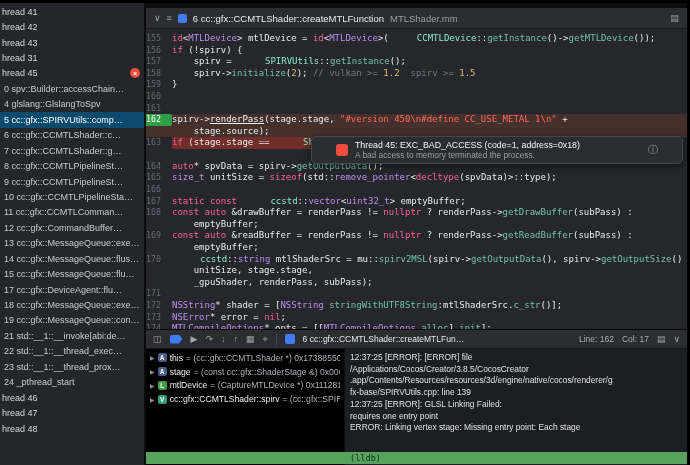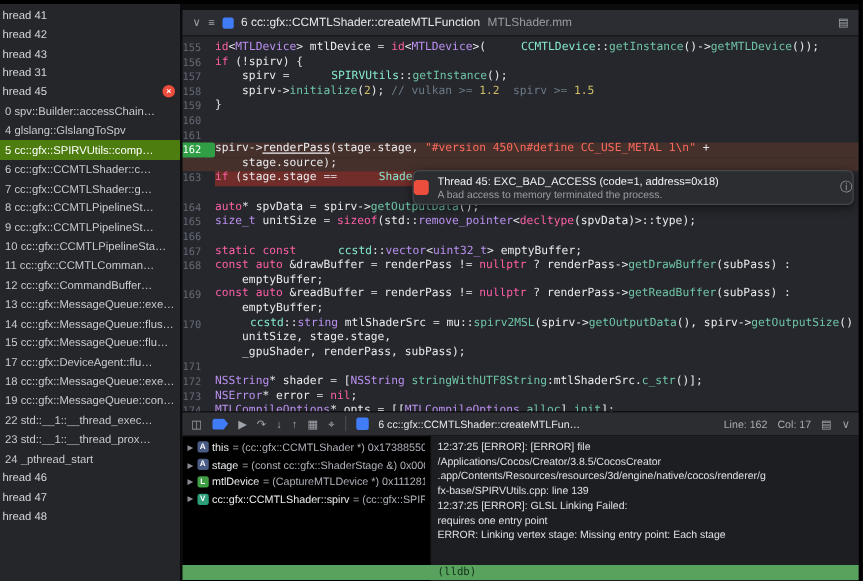--- a/index.html
+++ b/index.html
@@ -7,21 +7,21 @@
   body {
     background:#000; font-family:"Liberation Sans", sans-serif;
     border-top:3px solid #000; border-right:3px solid #000;
   }
   .app { display:flex; width:100%; height:100%; }
 
   
   .sidebar { width:146px; flex:none; background:#25262a; border-right:2px solid #0b0b0d; padding-top:1px; overflow:hidden; }
   .side-row { height:15.45px; display:flex; align-items:center; font-size:9px; color:#d6d7da; padding:0 4px 0 2px; white-space:nowrap; overflow:hidden; }
   .side-row.frame { color:#c9cbcf; padding-left:4px; }
-  .side-row.selected { background:#4d7c0f; color:#ffffff; }
+  .side-row.selected { background:#0c4a6e; color:#ffffff; }
   .side-row .lbl { overflow:hidden; white-space:nowrap; }
   .err-badge { margin-left:auto; flex:none; width:10px; height:10px; border-radius:50%; background:#ec4d3d; color:#fff; font-size:7px; font-weight:bold; display:flex; align-items:center; justify-content:center; }
 
   
   .main { flex:1; display:flex; flex-direction:column; min-width:0; }
   .top-strip { height:5px; flex:none; background:#0c0c0e; }
   .editor-header { height:21px; flex:none; background:#2b2d32; border-bottom:1px solid #17181b; display:flex; align-items:center; gap:6px; padding:0 8px; font-size:9.5px; color:#e8e9eb; }
   .hdr-icon { color:#9fa3ab; font-size:9px; }
   .frame-doc-icon { width:9px; height:9px; border-radius:2px; background:#3f7cf6; flex:none; }
   .hdr-file { color:#9a9da4; }
@@ -38,21 +38,21 @@
   .seg-k { color:#fc5fa3; }
   .seg-p { color:#e8e9ec; }
   .seg-tp { color:#86e8cd;margin-left:28px; }
   .seg-tf { color:#b98fee; }
   .seg-fn { color:#6fc3a5; }
   .seg-fnu { color:#eff1f3; text-decoration:underline; }
   .seg-s { color:#fc6a5d; }
   .seg-n { color:#d0bf69; }
   .seg-c { color:#6c7986; }
 
-  .crash-popup { position:absolute; left:165px; right:4px; top:107px; display:flex; align-items:center; gap:7px; background:#2c2d31; border:1px solid #45474d; border-radius:5px; padding:3px 0; box-shadow:0 2px 8px rgba(0,0,0,.55);margin-left:19px; }
+  .crash-popup { position:absolute; left:165px; right:4px; top:107px; display:flex; align-items:center; gap:7px; background:#2c2d31; border:1px solid #45474d; border-radius:5px; padding:3px 24px; box-shadow:0 2px 8px rgba(0,0,0,.55); }
   .crash-icon { width:12px; height:12px; border-radius:3px; background:#ec4d3d; flex:none; }
   .crash-text { flex:1; min-width:0; font-family:"Liberation Sans", sans-serif; }
   .crash-title { font-size:8.8px; color:#f2f3f5; white-space:nowrap; overflow:hidden; }
   .crash-sub { font-size:8.3px; color:#9a9ea6; white-space:nowrap; overflow:hidden; }
   .info-icon { color:#9a9ea6; font-size:10px; flex:none; }
 
   
   .debug { height:136px; flex:none; display:flex; flex-direction:column; background:#232428; border-top:1px solid #050506; }
   .debug-bar { height:19px; flex:none; background:#2b2d31; border-bottom:1px solid #17181b; display:flex; align-items:center; gap:8px; padding:0 7px; font-size:8.5px; color:#a9acb3; }
   .dbg-icon { color:#9fa3ab; font-size:9px; line-height:1; }
@@ -139,20 +139,23 @@
         <span class="lbl">15 cc::gfx::MessageQueue::flu…</span>
       </div>
       <div class="side-row frame">
         <span class="lbl">17 cc::gfx::DeviceAgent::flu…</span>
       </div>
       <div class="side-row frame">
         <span class="lbl">18 cc::gfx::MessageQueue::exe…</span>
       </div>
       <div class="side-row frame">
         <span class="lbl">19 cc::gfx::MessageQueue::con…</span>
+      </div>
+      <div class="side-row frame">
+        <span class="lbl">21 std::__1::__invoke[abi:de…</span>
       </div>
       <div class="side-row frame">
         <span class="lbl">22 std::__1::__thread_exec…</span>
       </div>
       <div class="side-row frame">
         <span class="lbl">23 std::__1::__thread_prox…</span>
       </div>
       <div class="side-row frame">
         <span class="lbl">24 _pthread_start</span>
       </div>

